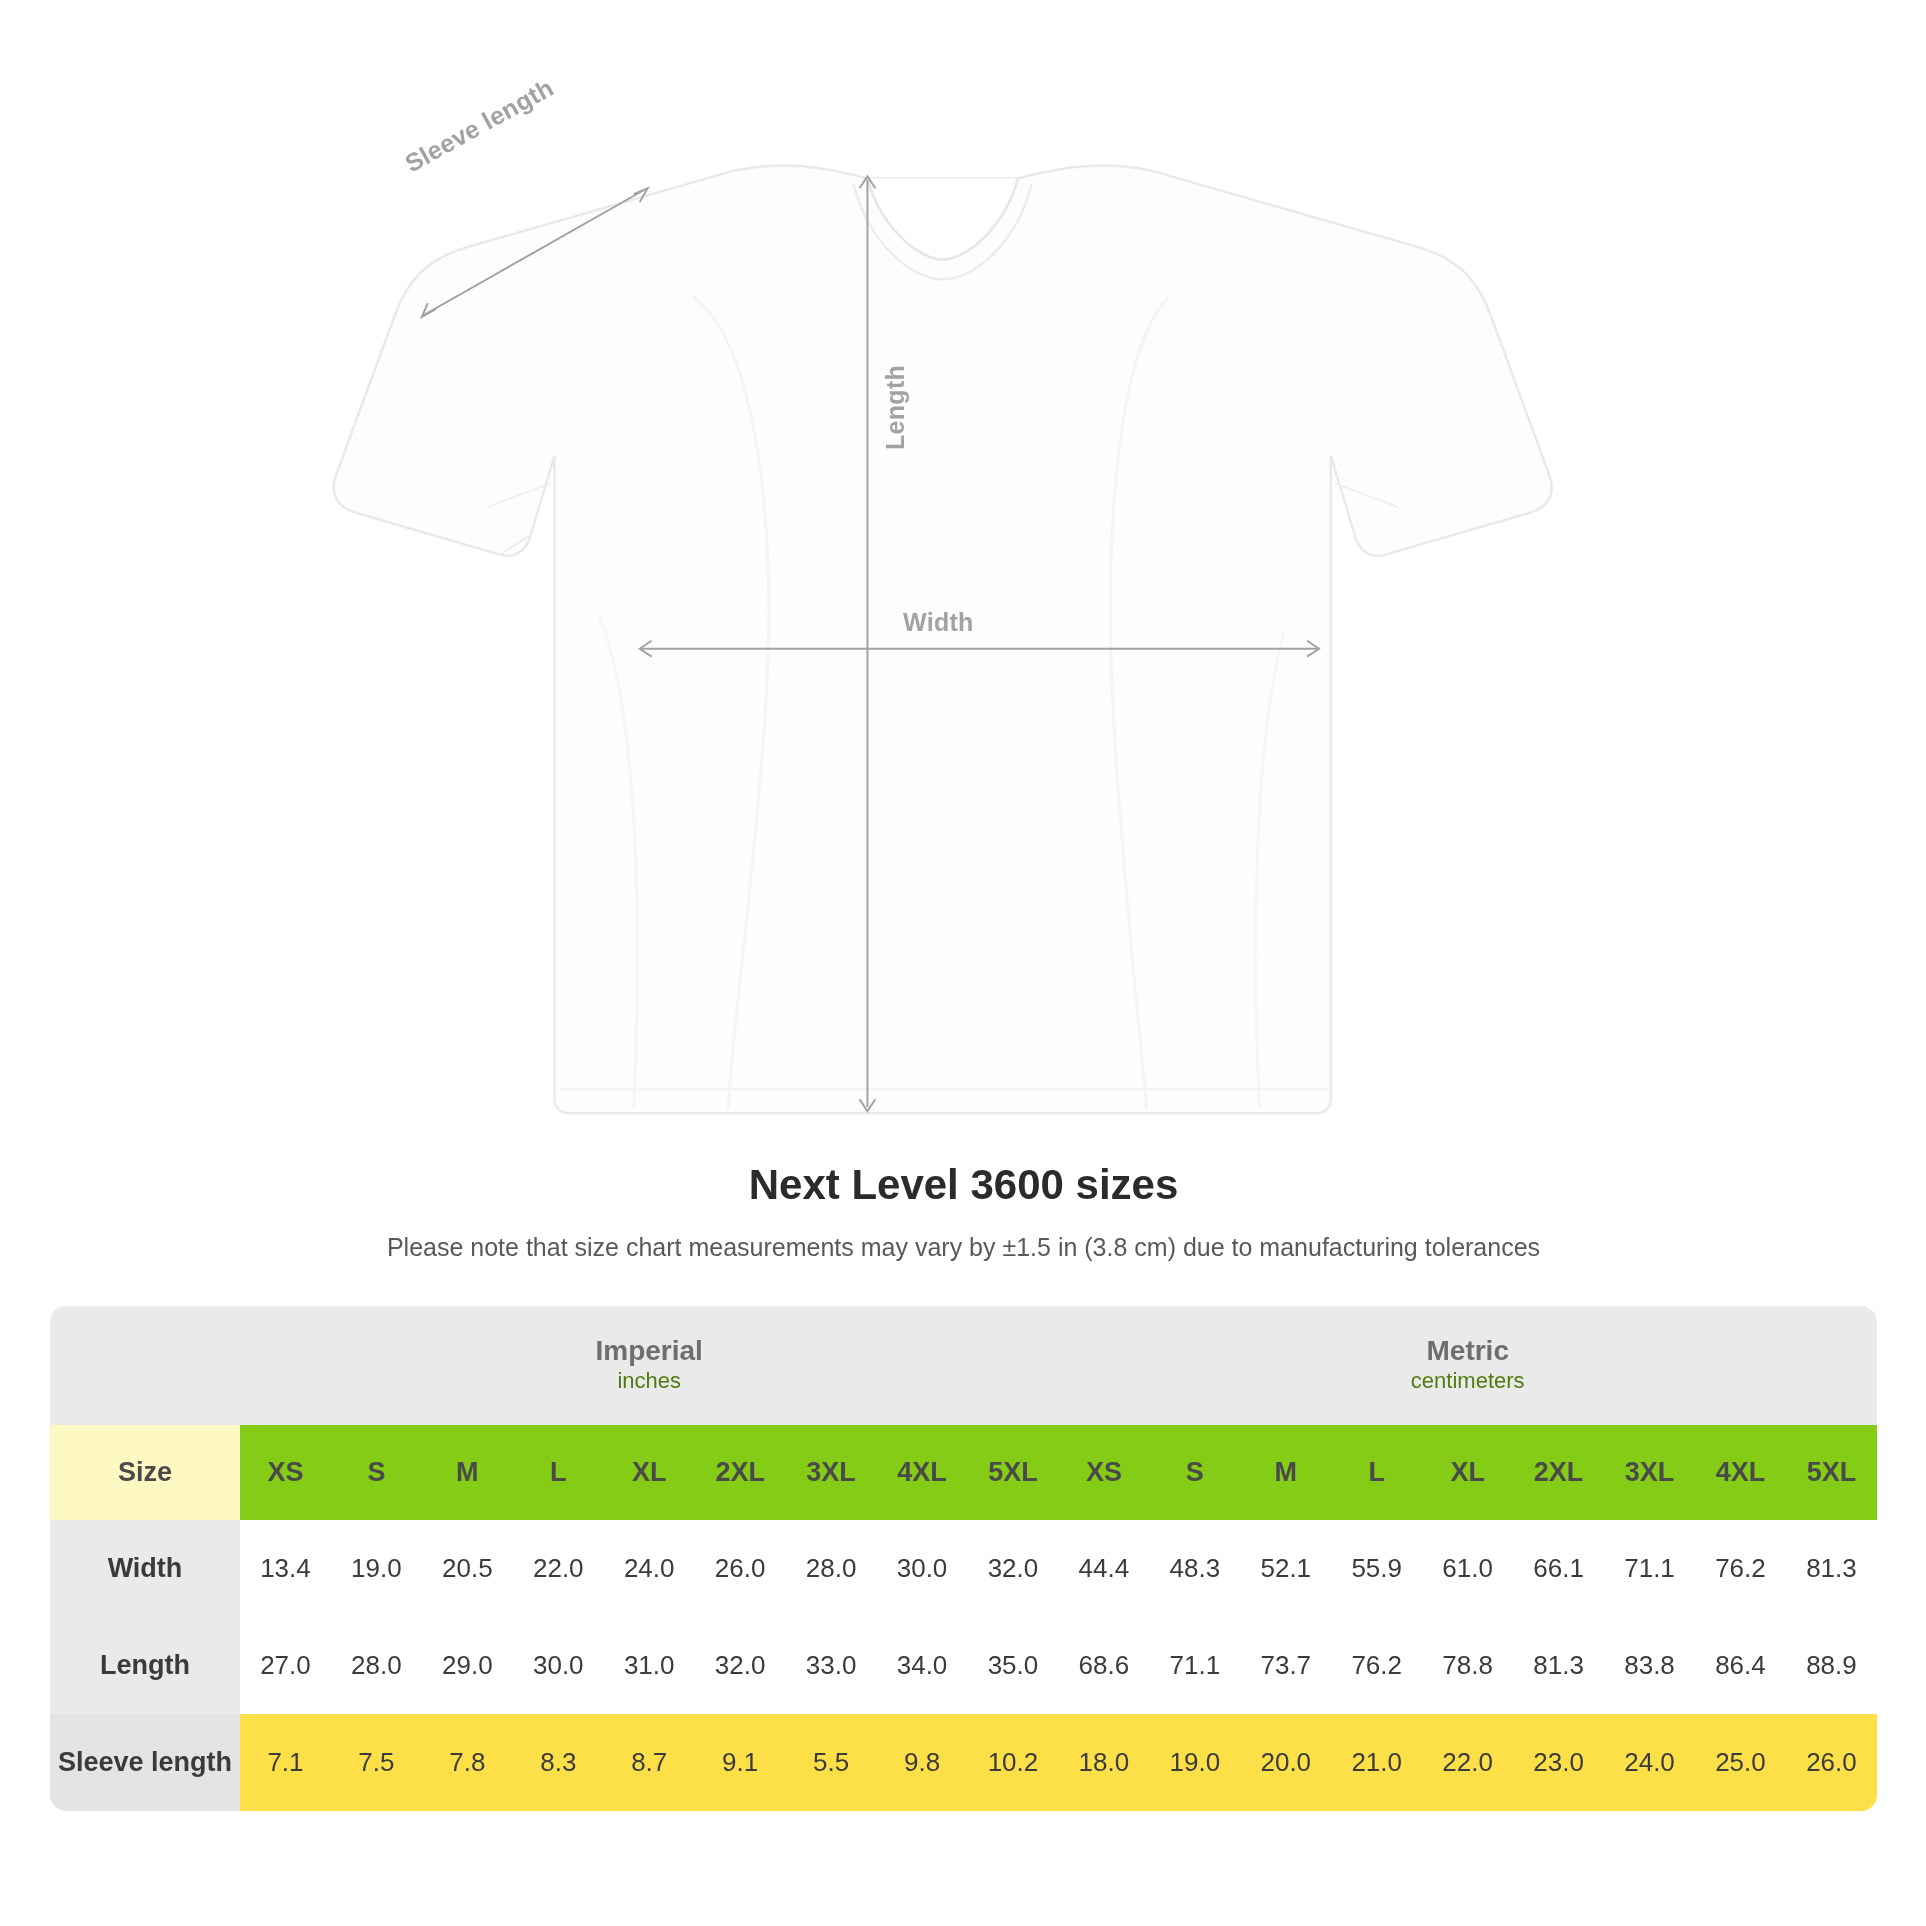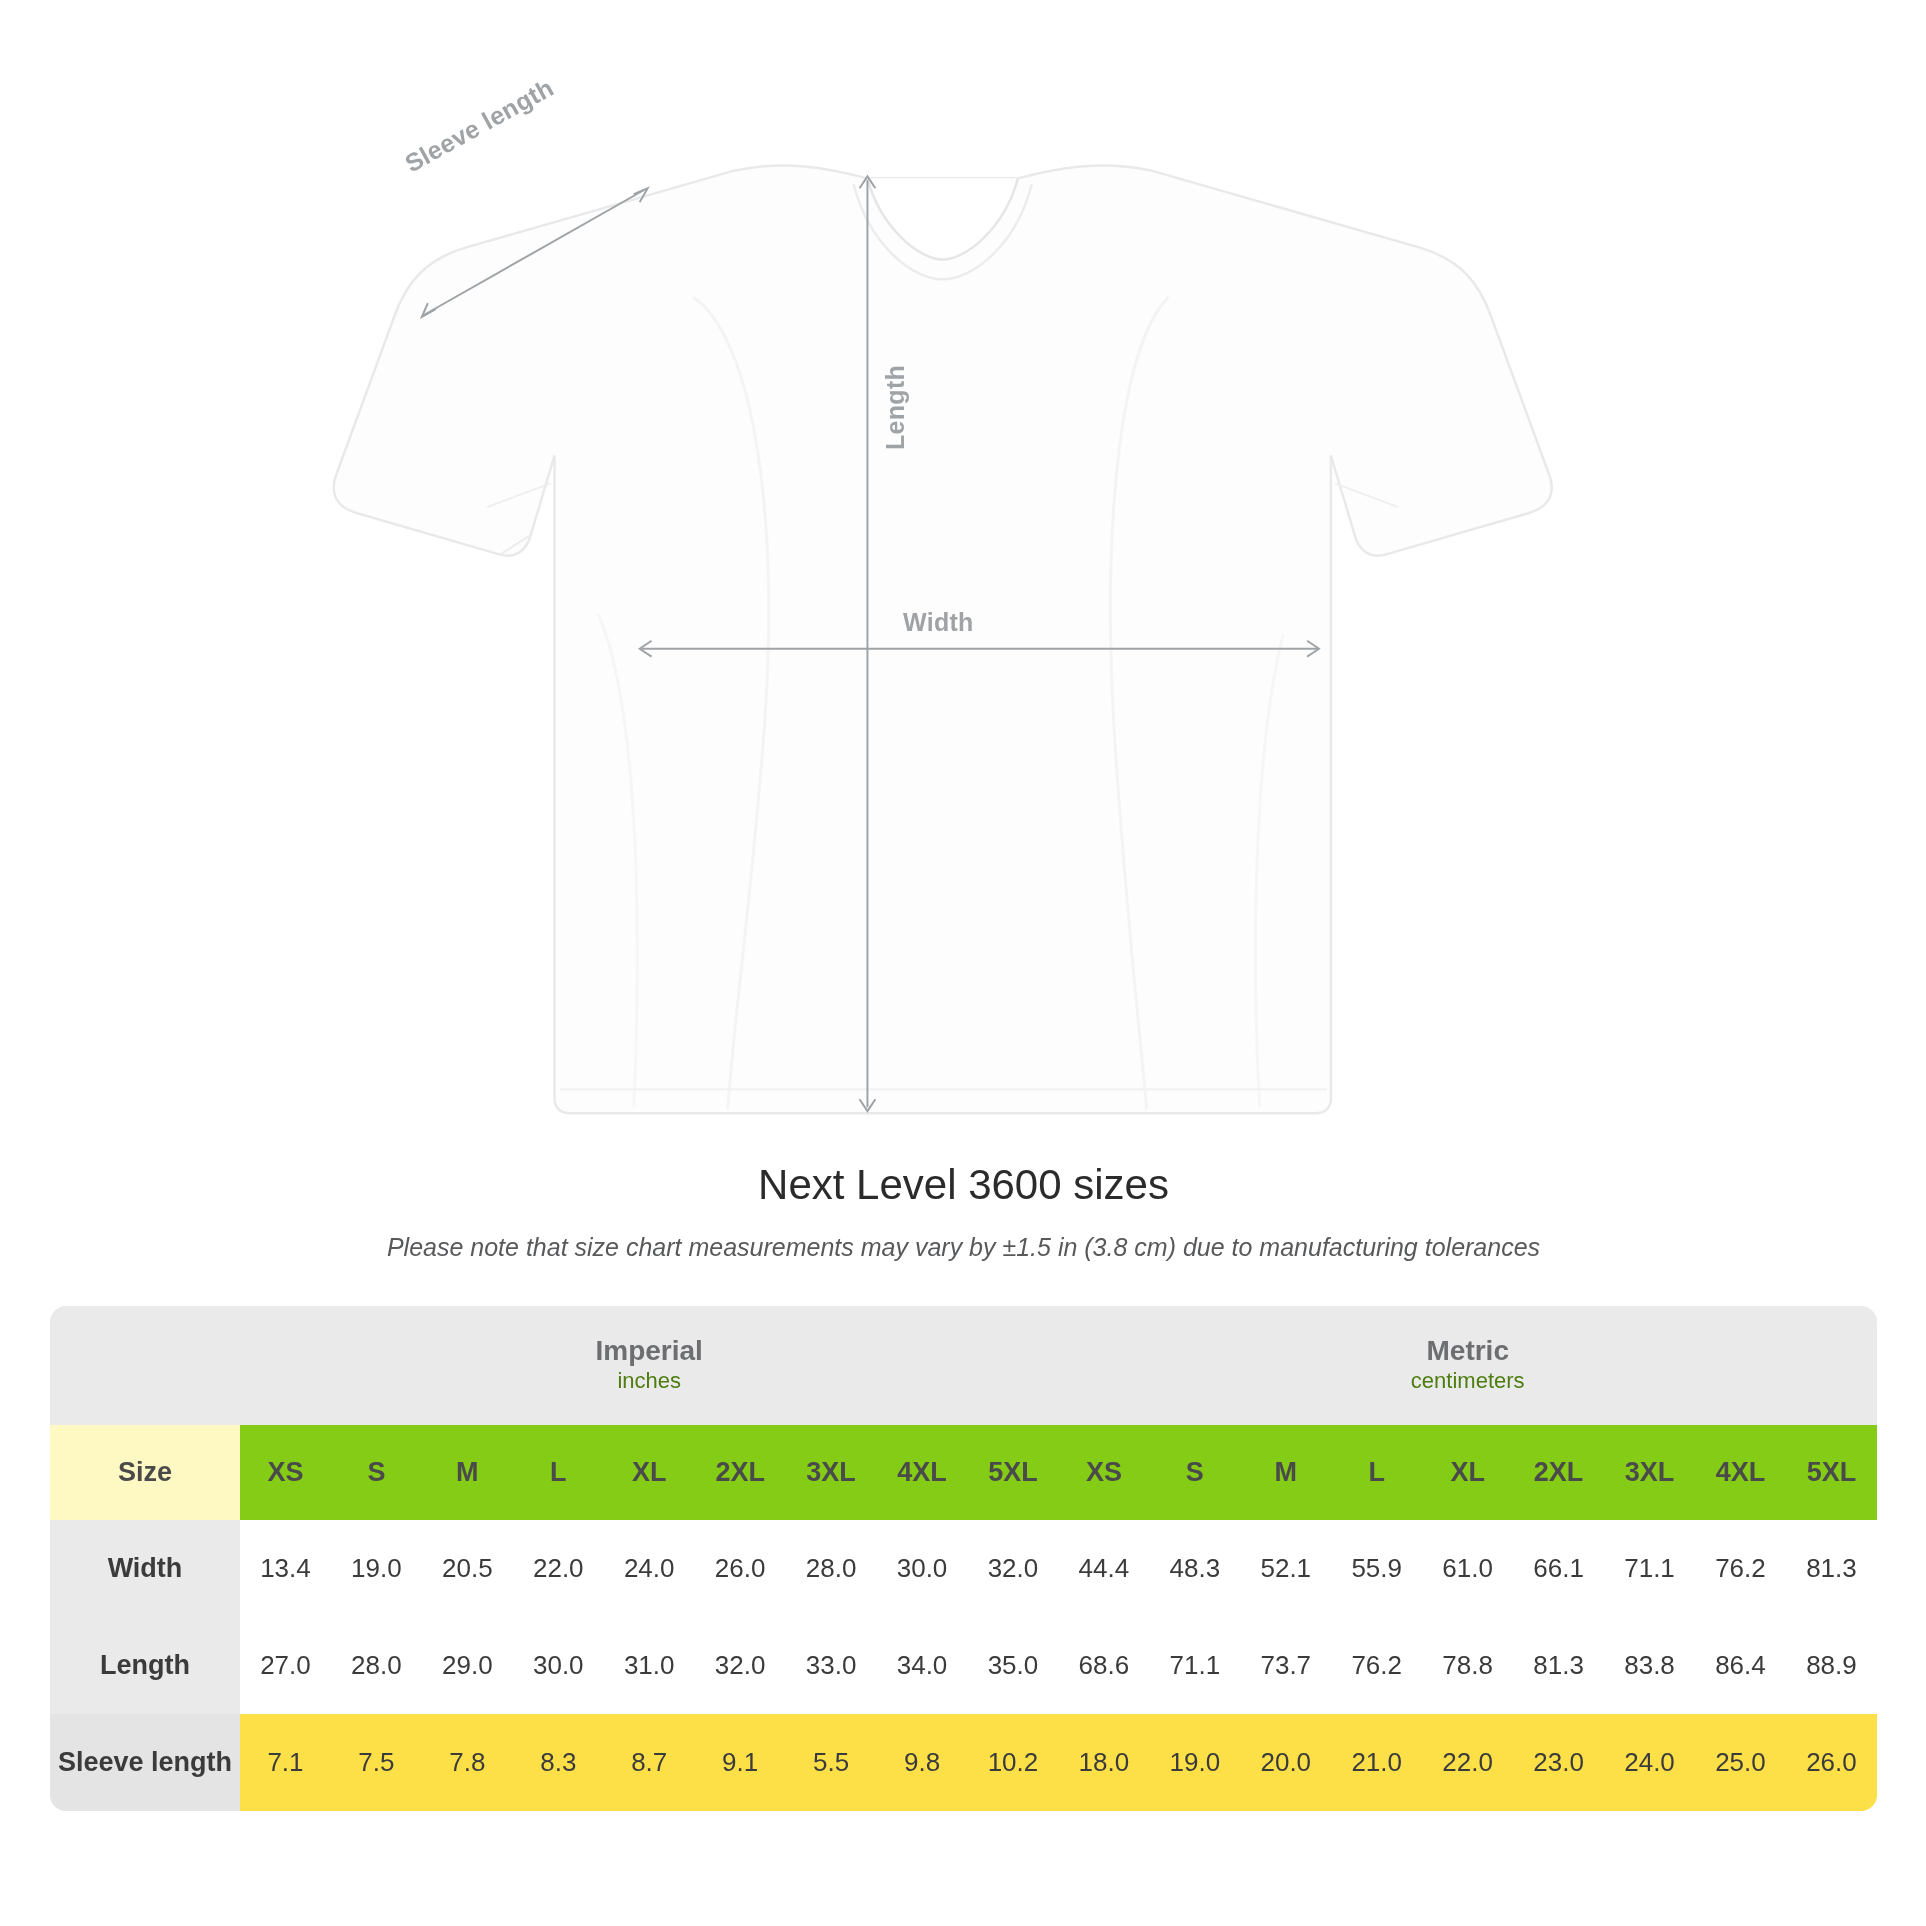--- a/index.html
+++ b/index.html
@@ -52,29 +52,28 @@
   }
   .dim-width {
     left: 903px;
     top: 608px;
   }
 
   
   .chart-title {
     text-align: center;
     font-size: 42px;
-    font-weight: normal;
+    font-weight: bold;
     color: #2b2b2b;
     margin: 0;
     padding-top: 22px;
   }
   .chart-note {
     text-align: center;
     font-size: 25px;
-    font-style: italic;
     color: #58595b;
     margin: 0;
     padding-top: 24px;
   }
 
   
   .table-wrap {
     margin: 44px auto 0 auto;
     width: 1827px;
   }

